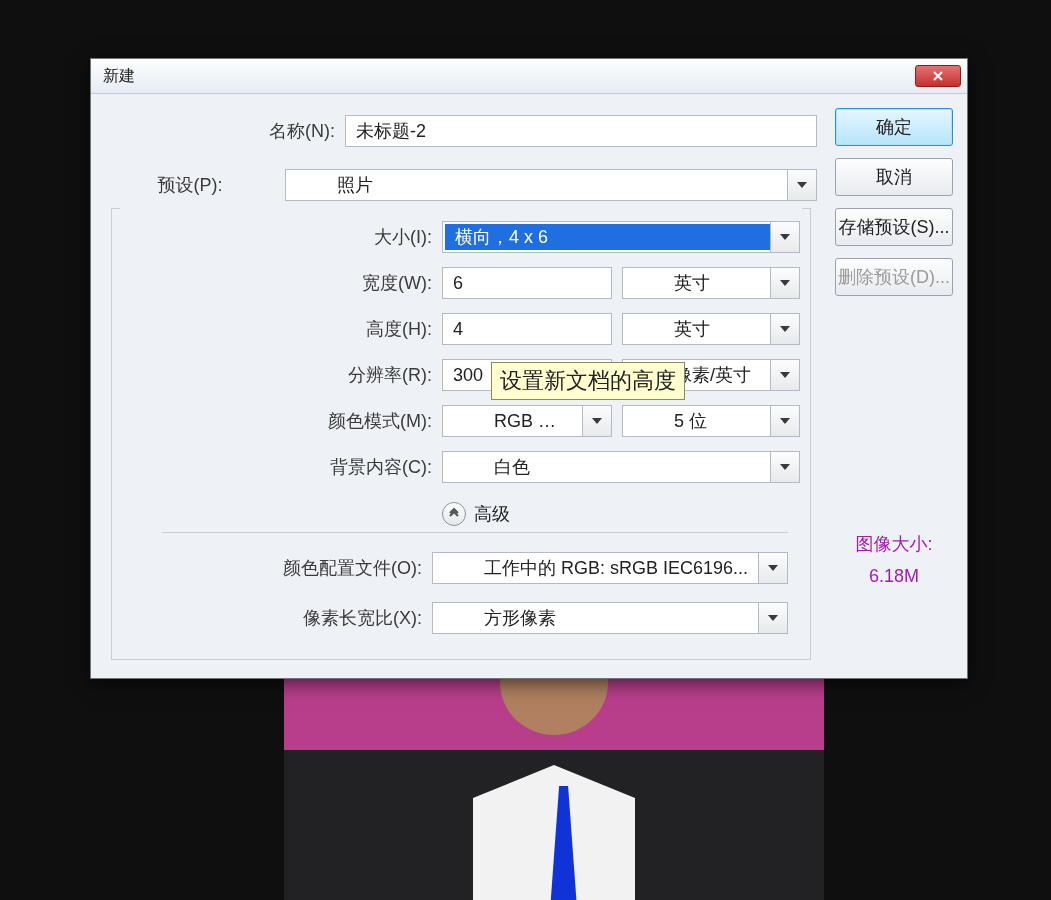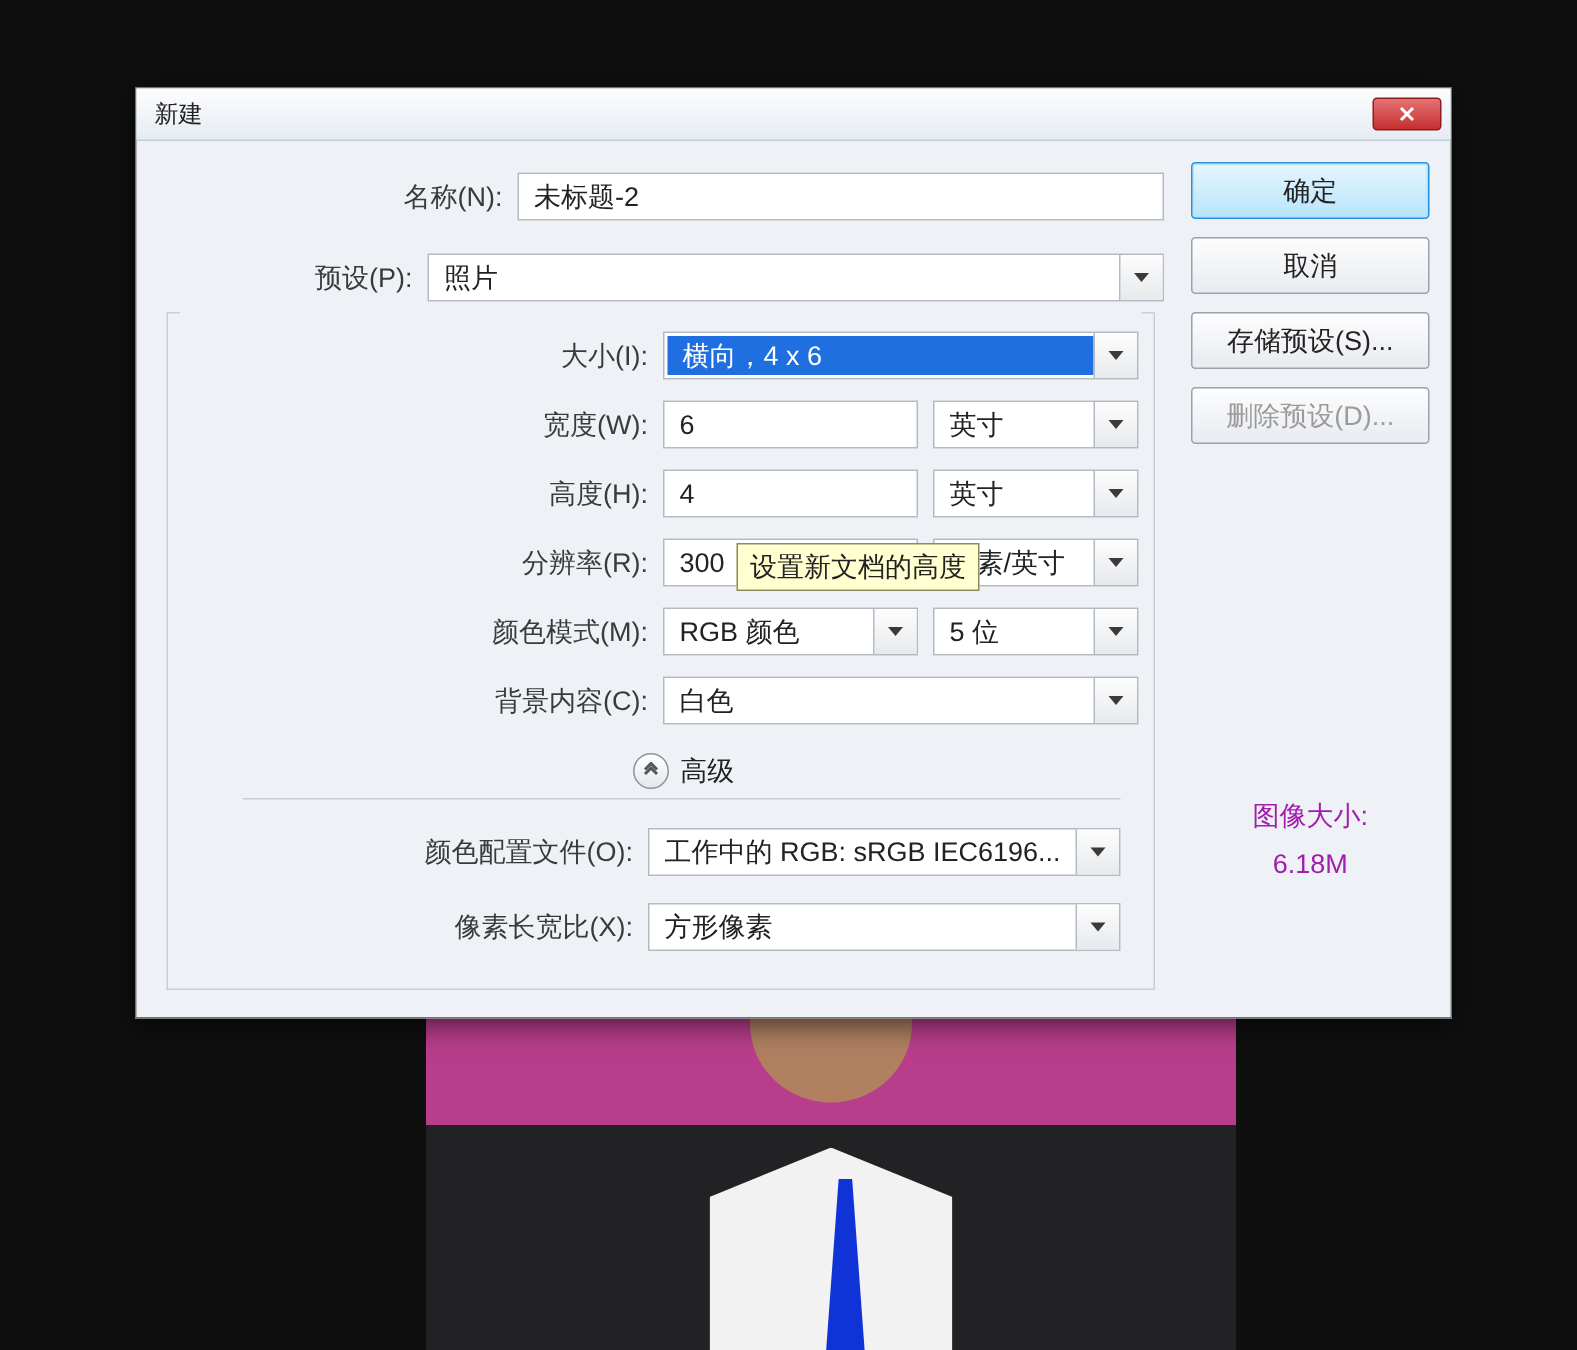--- a/index.html
+++ b/index.html
@@ -122,21 +122,21 @@
     align-items: center;
     height: 46px;
     gap: 10px;
   }
   .row .label {
     text-align: right;
     color: #3a3a3a;
   }
   .lbl-sm { width: 310px; }
   .row.name  .label { width: 230px; }
-  .row.preset .label { width: 170px; }
+  .row.preset .label { width: 170px; text-align: center; }
 
   
   .text-input {
     height: 32px;
     background: #fff;
     border: 1px solid #b4bac2;
     padding: 0 10px;
     display: flex;
     align-items: center;
     box-sizing: border-box;
@@ -151,20 +151,21 @@
     display: flex;
     align-items: center;
     position: relative;
   }
   .dropdown .dd-text {
     flex: 1;
     padding: 0 10px;
     overflow: hidden;
     white-space: nowrap;
     text-overflow: ellipsis;
+    margin-left: 41px;
   }
   .dropdown.highlight .dd-text {
     background: #1f6fe0;
     color: #fff;
     margin: 2px 0 2px 2px;
     height: calc(100% - 4px);
     display: flex;
     align-items: center;
   }
   .dd-btn {
@@ -245,21 +246,21 @@
   }
 
   
   .tooltip {
     position: absolute;
     left: 400px;
     top: 303px;
     background: #ffffcf;
     border: 1px solid #8b8b60;
     padding: 3px 8px;
-    font-size: 18px;
+    font-size: 22px;
     white-space: nowrap;
     pointer-events: none;
     z-index: 50;
   }
 
   
   .info-block {
     margin-top: 220px;
     text-align: center;
     color: #a21caf;

